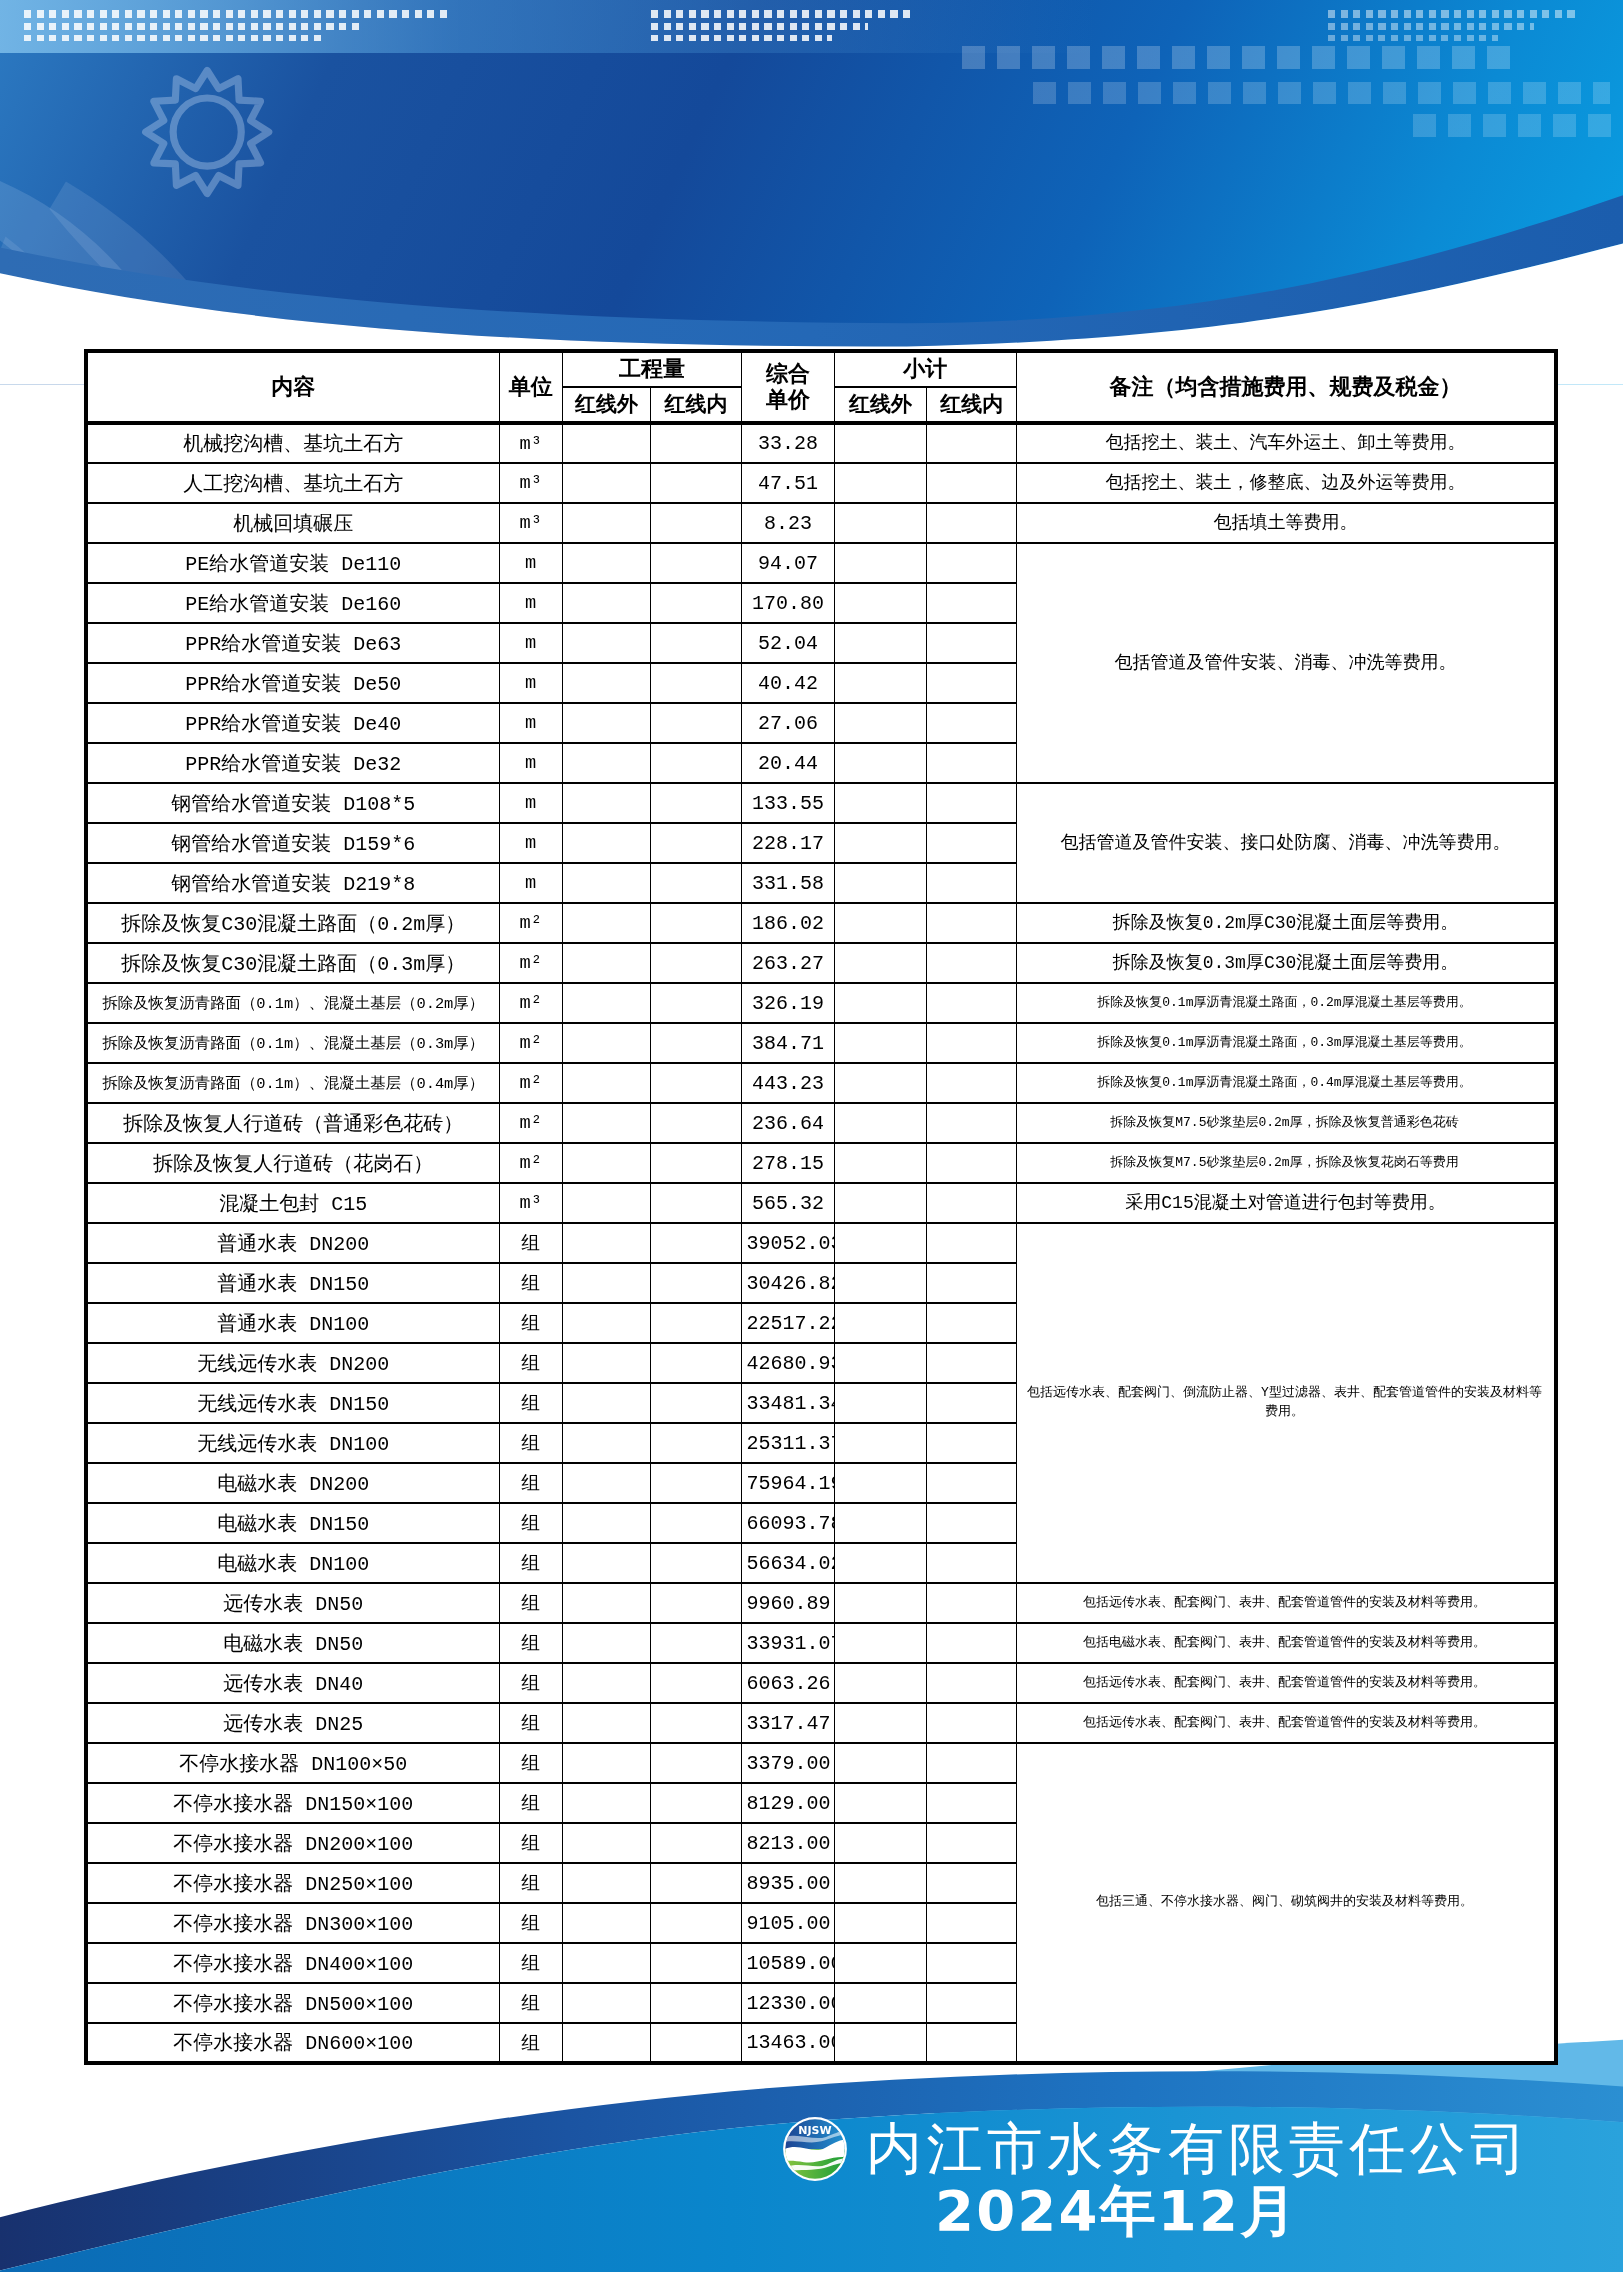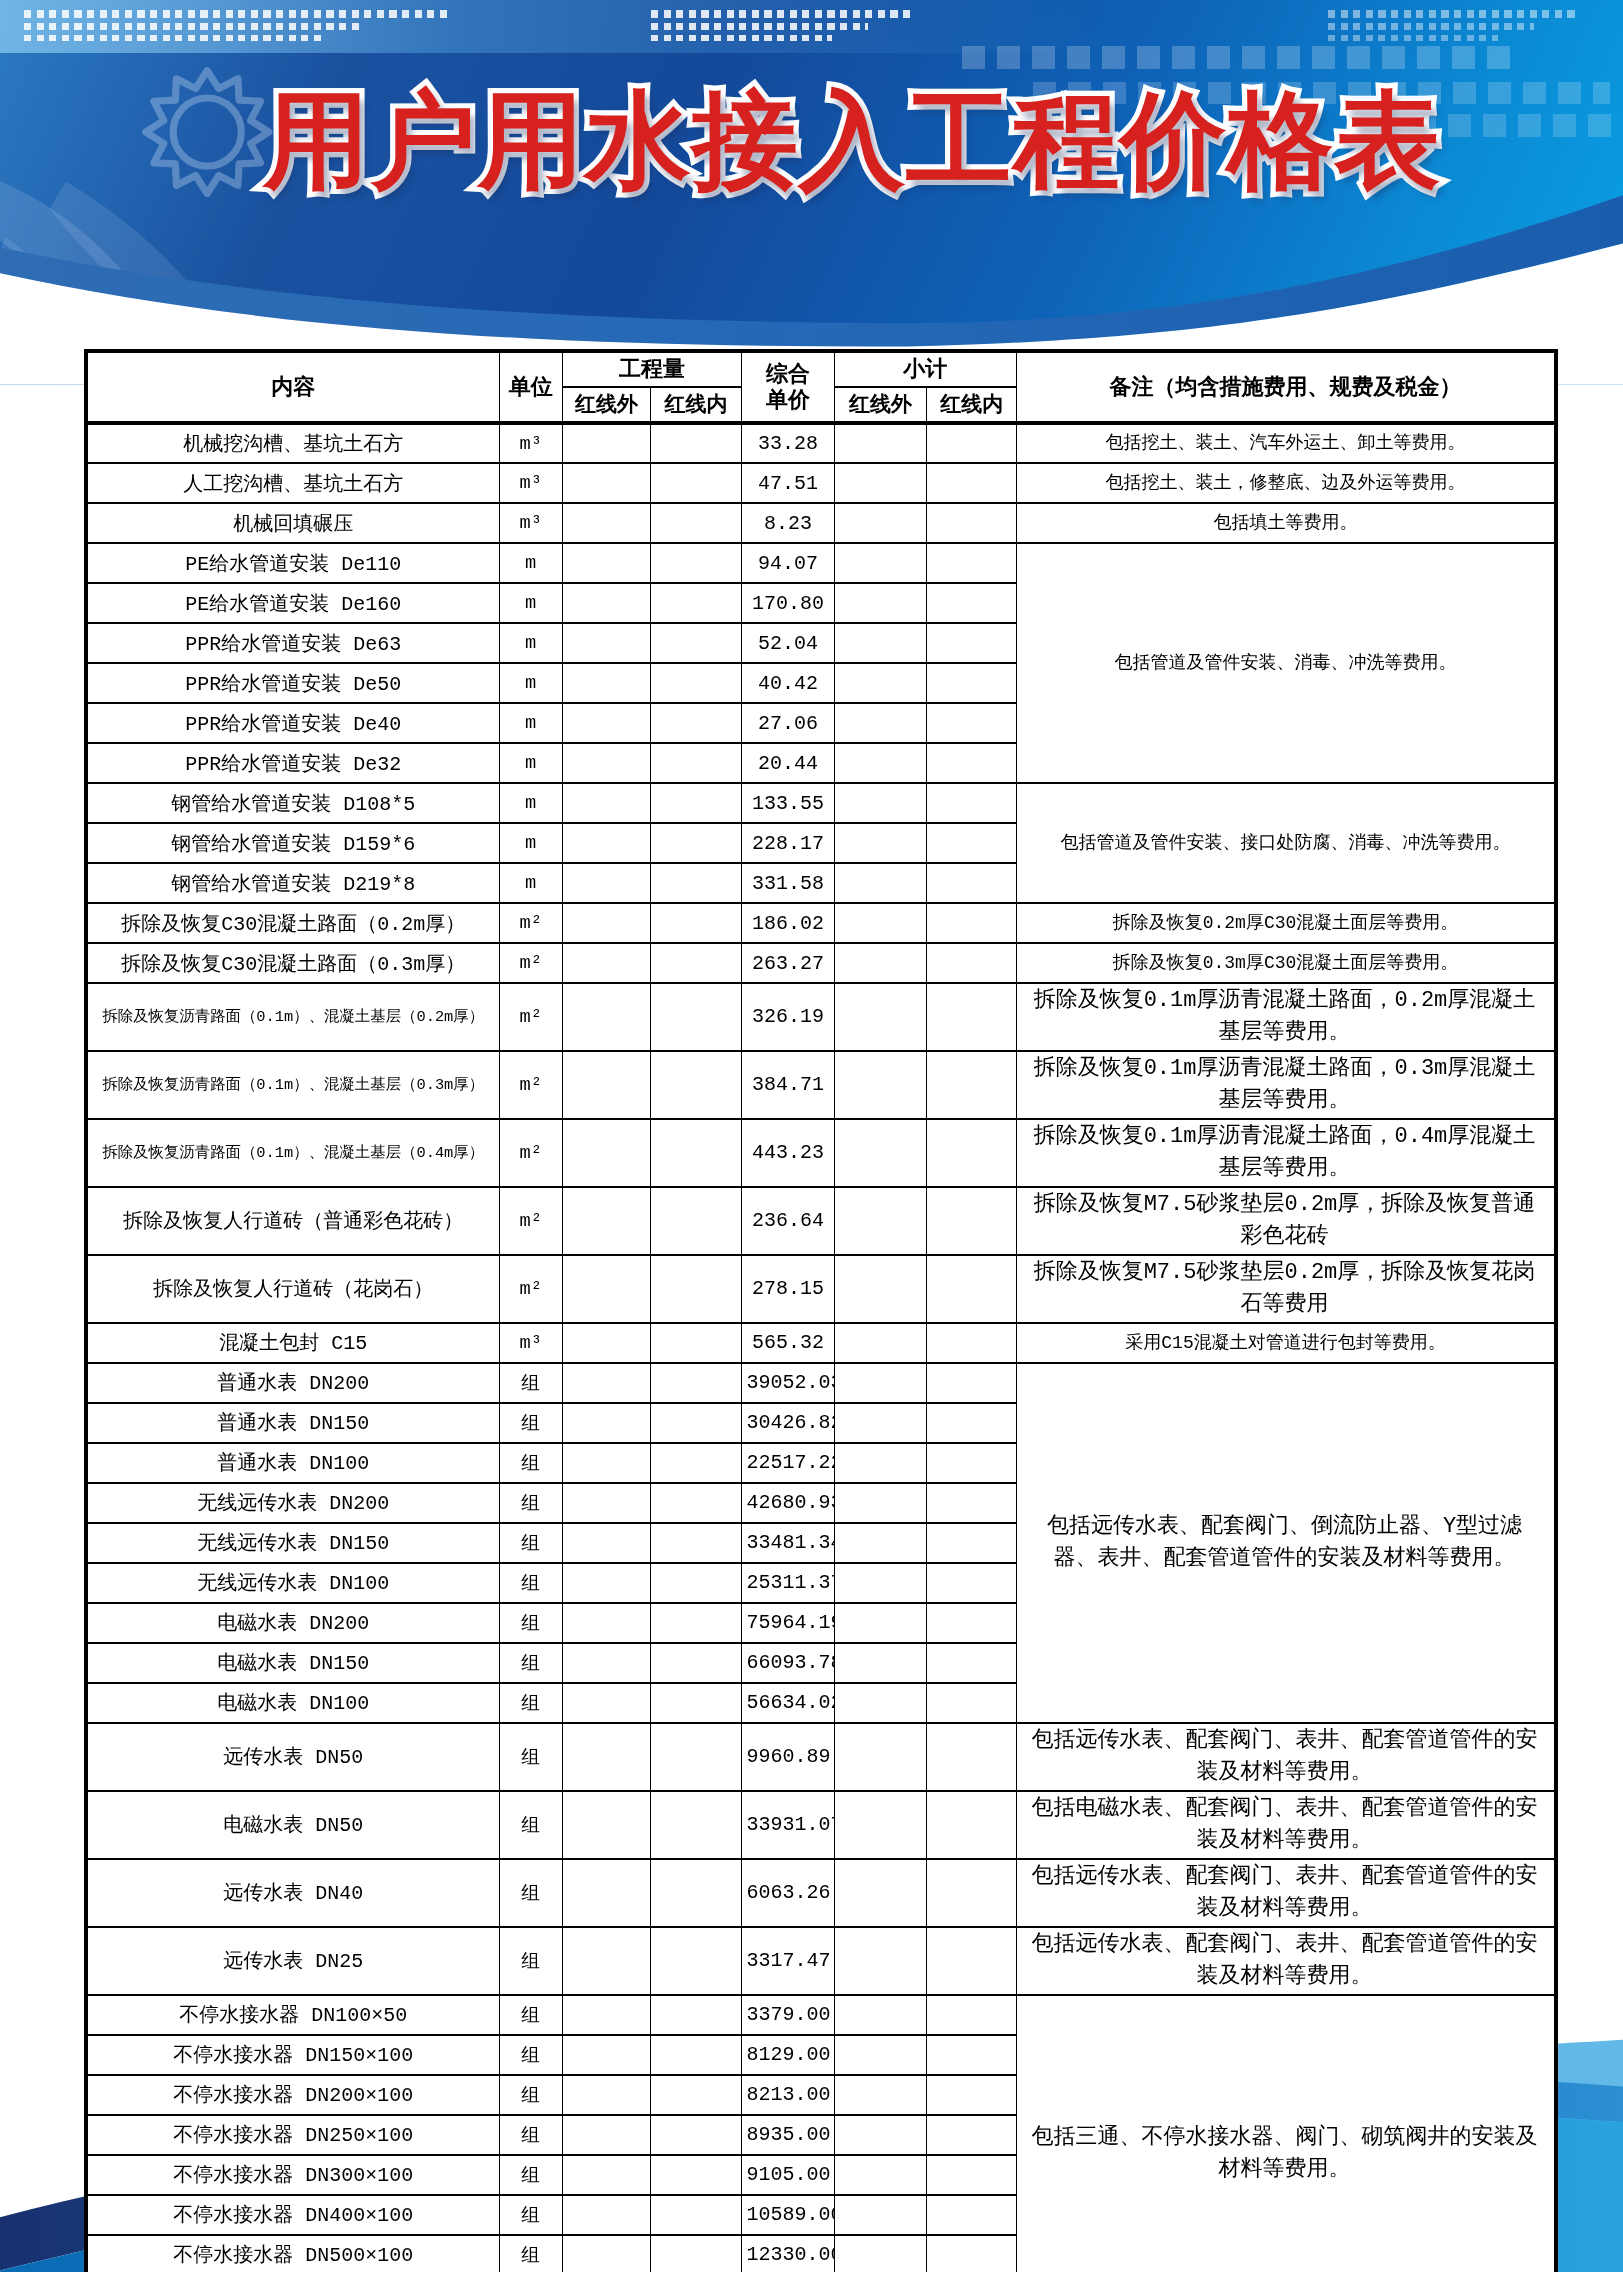--- a/index.html
+++ b/index.html
@@ -37,21 +37,21 @@
        border:4.4px solid #000;color:#000;}
   .price th,.price td{border:1.6px solid #000;border-top-width:2.7px;border-bottom-width:2.7px;
        text-align:center;vertical-align:middle;padding:1.1px 4.4px;overflow:hidden;}
   .price thead tr{height:36px;}
   .price thead th{font-size:22px;font-weight:700;padding:0 2.2px;line-height:1.2;}
   .price thead tr.h2 th{font-size:21px;}
   .price tbody tr{height:40px;font-family:Liberation Mono, monospace;}
   .price tbody td{font-size:20px;font-weight:500;}
   .price tbody td.sm{font-size:15.4px;}
   .price tbody td.c-remark{font-size:18px;line-height:1.45;padding:1.1px 10px;}
-  .price tbody td.c-remark.rsm{font-size:22px;padding-left:8px;}
+  .price tbody td.c-remark.rsm{font-size:13px;padding-left:8px;}
   .price tbody tr:first-child td{border-top-width:4.4px;}
   .price td.c-unit{font-size:18.7px;}
 
   
   .ftr{position:absolute;left:0;top:2034px;width:1623px;height:239px;}
   .ftr-svg{position:absolute;left:0;top:0;width:1623px;height:239px;display:block;}
   .logo{position:absolute;left:782px;top:82px;width:66px;height:66px;}
   .company{position:absolute;left:866px;top:82px;width:693px;height:66px;
        font-size:56px;line-height:66px;font-weight:400;color:#fff;letter-spacing:4.4px;white-space:nowrap;}
   .fdate{position:absolute;left:935px;top:144px;width:555px;text-align:left;
@@ -98,21 +98,20 @@
       </g>
       <path d="M 352,200 A 48,48 0 1 0 420,268 A 36,36 0 1 1 352,200 Z" fill="rgba(200,220,245,0.28)"></path>
 
       <path d="M 0,450 C 500,555 1050,585 1650,588 C 2150,585 2520,505 2953,355
                L 2953,443 C 2500,560 2200,618 1650,630 C 1050,632 500,605 0,497 Z" fill="url(#bandGrad)"></path>
 
       <path d="M 0,497 C 500,605 1050,632 1650,630 C 2200,618 2500,560 2953,443
                L 2953,700 L 0,700 Z" fill="#ffffff"></path>
     </svg>
 
-    <h1 class="title">用户用水接入工程价格表</h1>
   </header>
 
   <main class="table-wrap">
     <table class="price">
       <colgroup>
         <col style="width:28.1%">
           <col style="width:4.3%">
           <col style="width:6.0%">
           <col style="width:6.2%">
         <col style="width:6.3%">

